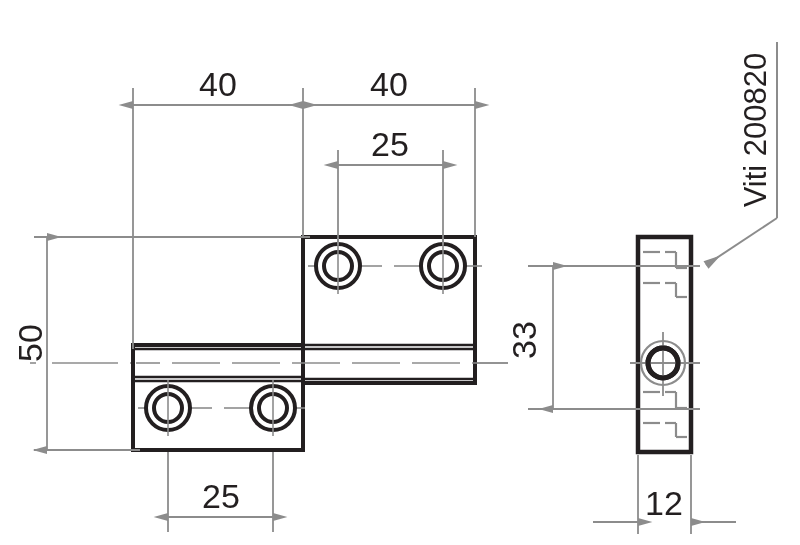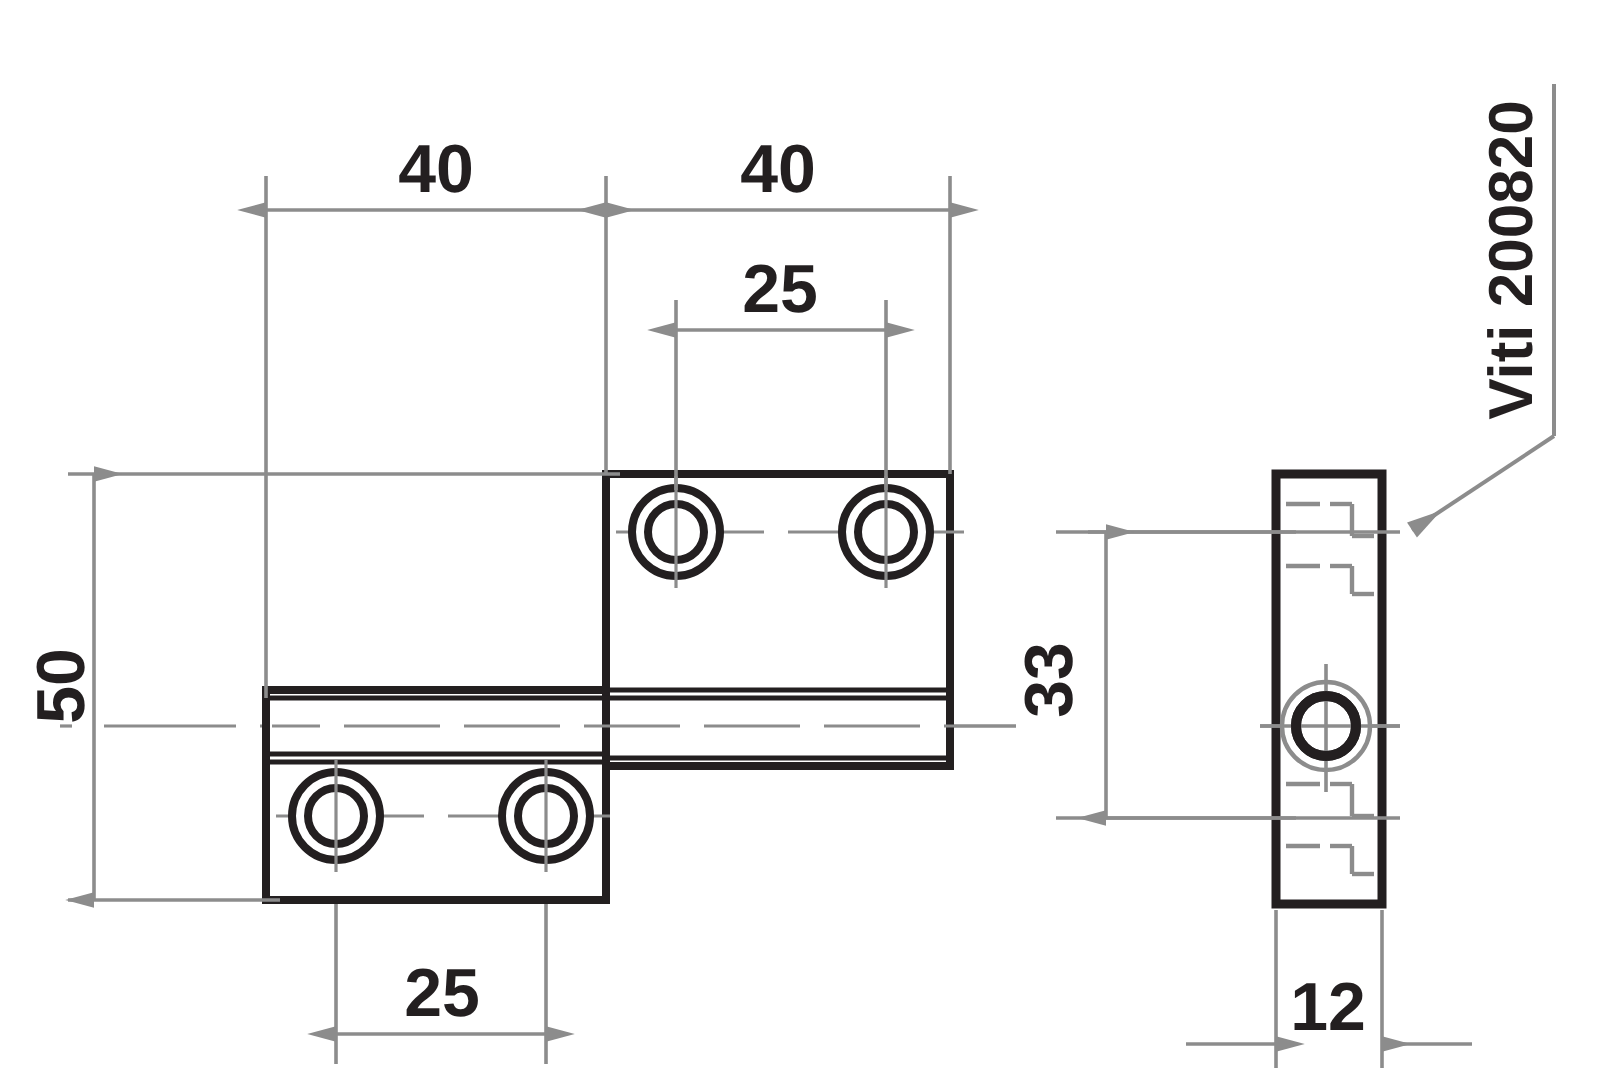--- a/index.html
+++ b/index.html
@@ -10,21 +10,20 @@
   }
   body {
     font-family: "Liberation Sans", sans-serif;
   }
   #drawing-root {
     position: relative;
     width: 800px;
     height: 545px;
     background: #ffffff;
     overflow: hidden;
-    font-weight: bold;
   }
   svg#tech-drawing {
     display: block;
     width: 800px;
     height: 545px;
   }
   .dim-text {
     font-family: "Liberation Sans", sans-serif;
     font-size: 34px;
     fill: #231f20;

